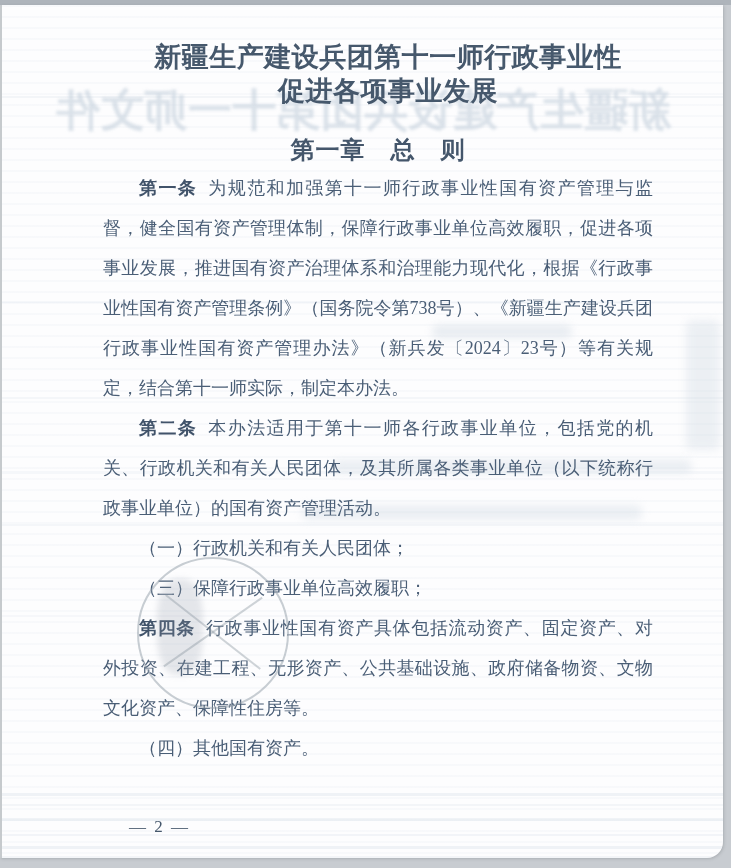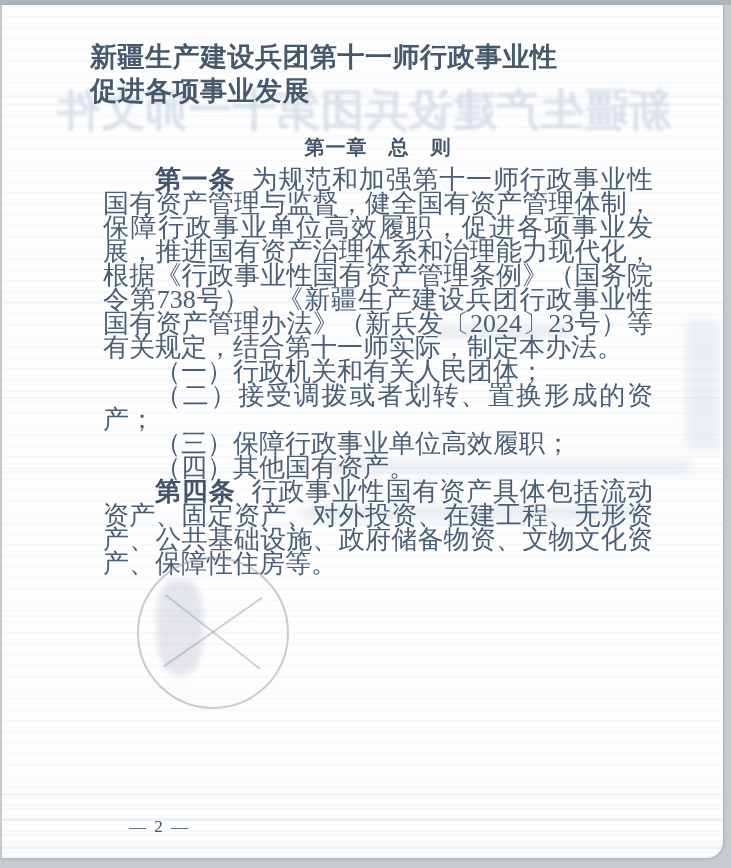--- a/index.html
+++ b/index.html
@@ -32,22 +32,22 @@
   .s5{top:519px;height:2px;opacity:.45}
   .s6{top:610px;height:2px;opacity:.35}
   .s7{top:788px;height:3px;opacity:.7}
   .s8{top:799px;height:2px;opacity:.5}
   .s9{top:813px;height:3px;opacity:.65}
   .s10{top:829px;height:2px;opacity:.55}
   .s11{top:841px;height:3px;opacity:.7}
   .s12{top:851px;height:2px;opacity:.5}
 
   .title{
-    position:absolute;top:17px;left:88px;width:550px;
-    text-align:left;font-weight:700;
+    position:absolute;top:17px;left:111px;width:550px;
+    text-align:center;font-weight:700;
     font-size:27px;line-height:34px;letter-spacing:.5px;
     color:#46586c;
   }
   
   .ghost{
     position:absolute;top:82px;left:0;width:723px;
     text-align:center;font-weight:700;font-size:44px;line-height:48px;
     color:#c4d0dc;opacity:.62;
     transform:scaleX(-1);
     filter:blur(1.5px);
@@ -57,26 +57,26 @@
     position:absolute;background:#cdd7e1;border-radius:6px;
     filter:blur(4px);pointer-events:none;
   }
   .b1{left:430px;top:320px;width:140px;height:13px;opacity:.45}
   .b2{left:684px;top:315px;width:34px;height:130px;opacity:.35}
   .b3{left:330px;top:455px;width:360px;height:13px;opacity:.4}
   .b4{left:300px;top:500px;width:340px;height:15px;opacity:.38}
 
   .chapter{
     position:absolute;top:129px;left:101px;width:550px;
-    text-align:center;font-weight:700;font-size:20px;
+    text-align:center;font-weight:700;font-size:24px;
     color:#44566b;letter-spacing:1px;
   }
   .bodytext{
     position:absolute;top:163px;left:101px;width:550px;
-    font-size:26px;line-height:24px;
+    font-size:18px;line-height:40px;
     color:#4a5e76;
     text-align:justify;
   }
   .para{margin:0;text-indent:2em;}
   .term{font-weight:700;color:#41536a;margin-right:.62em;}
   .term:empty{margin-right:0;display:none;}
 
   .stamp{
     position:absolute;left:135px;top:552px;width:148px;height:148px;
     border:2.5px solid rgba(146,157,167,.5);
@@ -132,33 +132,33 @@
       <div>促进各项事业发展</div>
     </h1>
 
     <div class="chapter">第一章　总　则</div>
 
     <div class="bodytext">
       <p class="para">
         <span class="term">第一条</span><span>为规范和加强第十一师行政事业性国有资产管理与监督，健全国有资产管理体制，保障行政事业单位高效履职，促进各项事业发展，推进国有资产治理体系和治理能力现代化，根据《行政事业性国有资产管理条例》（国务院令第738号）、《新疆生产建设兵团行政事业性国有资产管理办法》（新兵发〔2024〕23号）等有关规定，结合第十一师实际，制定本办法。</span>
       </p>
       <p class="para">
-        <span>（一）行政机关和有关人民团体；</span>
+        <span class="term">第二条</span><span>本办法适用于第十一师各行政事业单位，包括党的机关、行政机关和有关人民团体，及其所属各类事业单位（以下统称行政事业单位）的国有资产管理活动。</span>
       </p>
       <p class="para">
-        <span>（二）接受调拨或者划转、置换形成的资产；</span>
+        <span>（一）行政机关和有关人民团体；</span>
       </p>
       <p class="para">
         <span>（三）保障行政事业单位高效履职；</span>
       </p>
       <p class="para">
-        <span>（四）其他国有资产。</span>
+        <span class="term">第四条</span><span>行政事业性国有资产具体包括流动资产、固定资产、对外投资、在建工程、无形资产、公共基础设施、政府储备物资、文物文化资产、保障性住房等。</span>
       </p>
       <p class="para">
-        <span class="term">第四条</span><span>行政事业性国有资产具体包括流动资产、固定资产、对外投资、在建工程、无形资产、公共基础设施、政府储备物资、文物文化资产、保障性住房等。</span>
+        <span>（四）其他国有资产。</span>
       </p>
     </div>
 
     <div class="stamp">
       <div class="blot"></div>
     </div>
 
     <div class="pageno">— 2 —</div>
   </div>
 </div>

